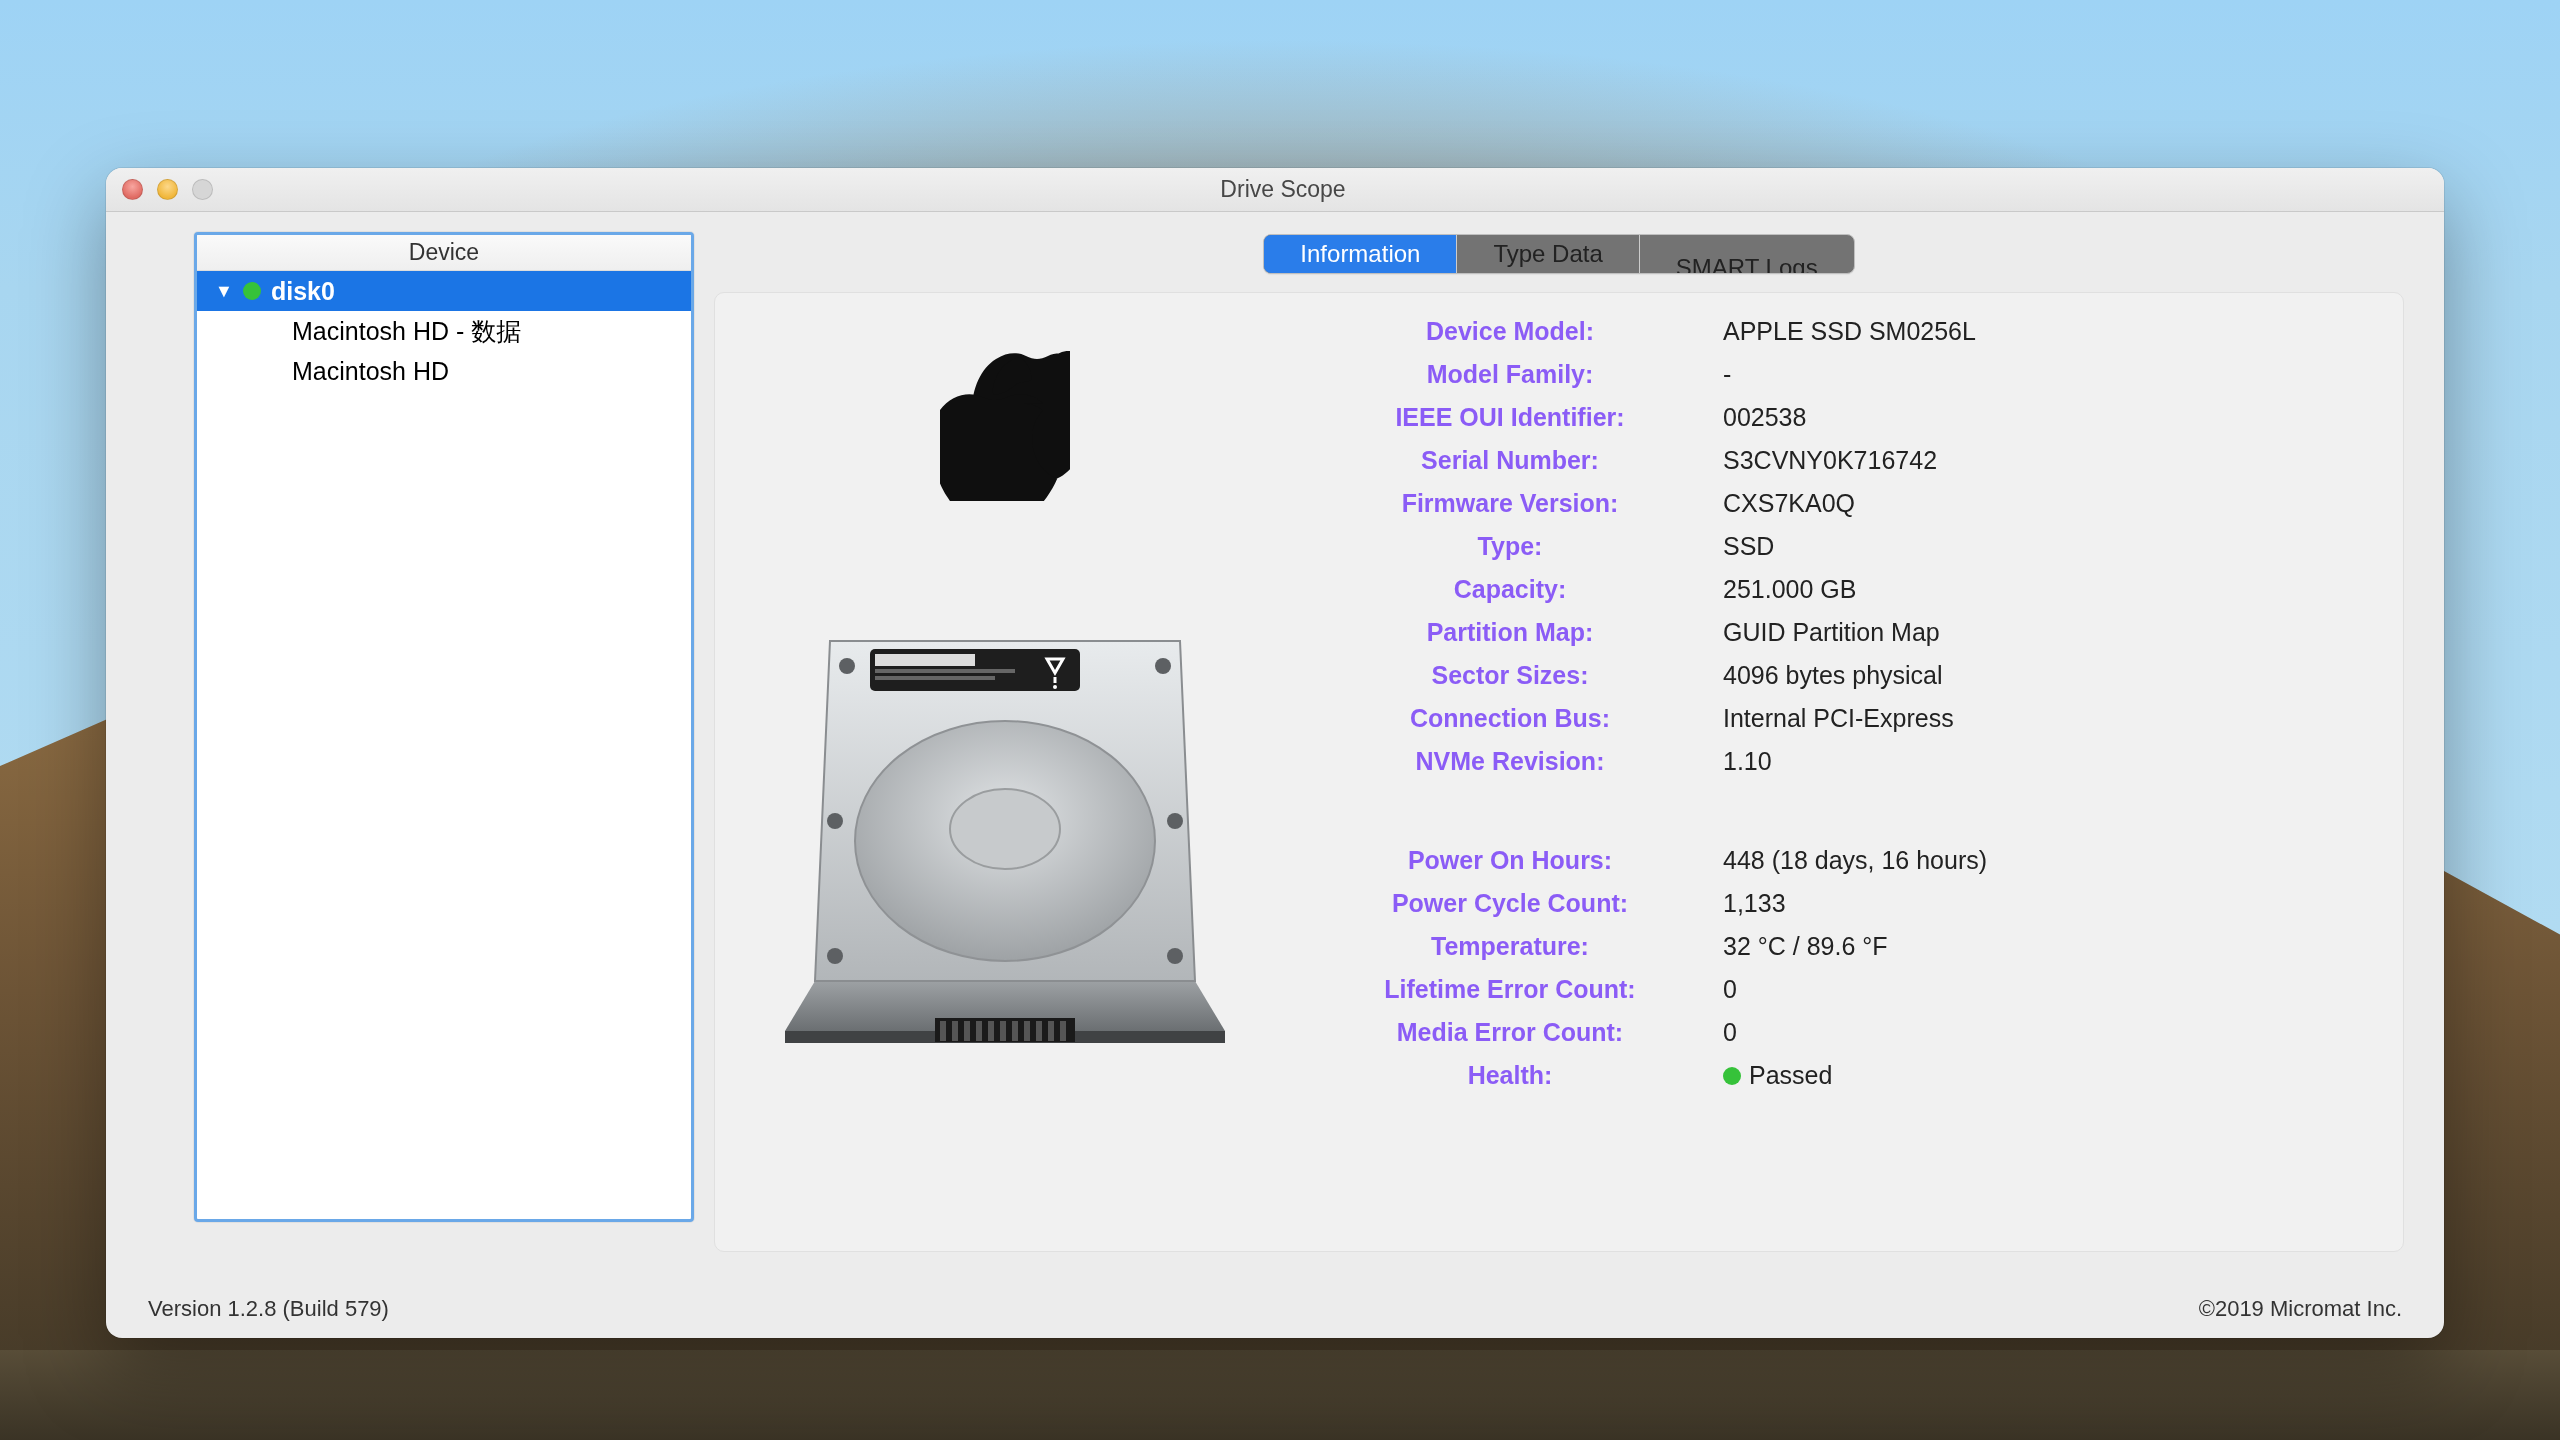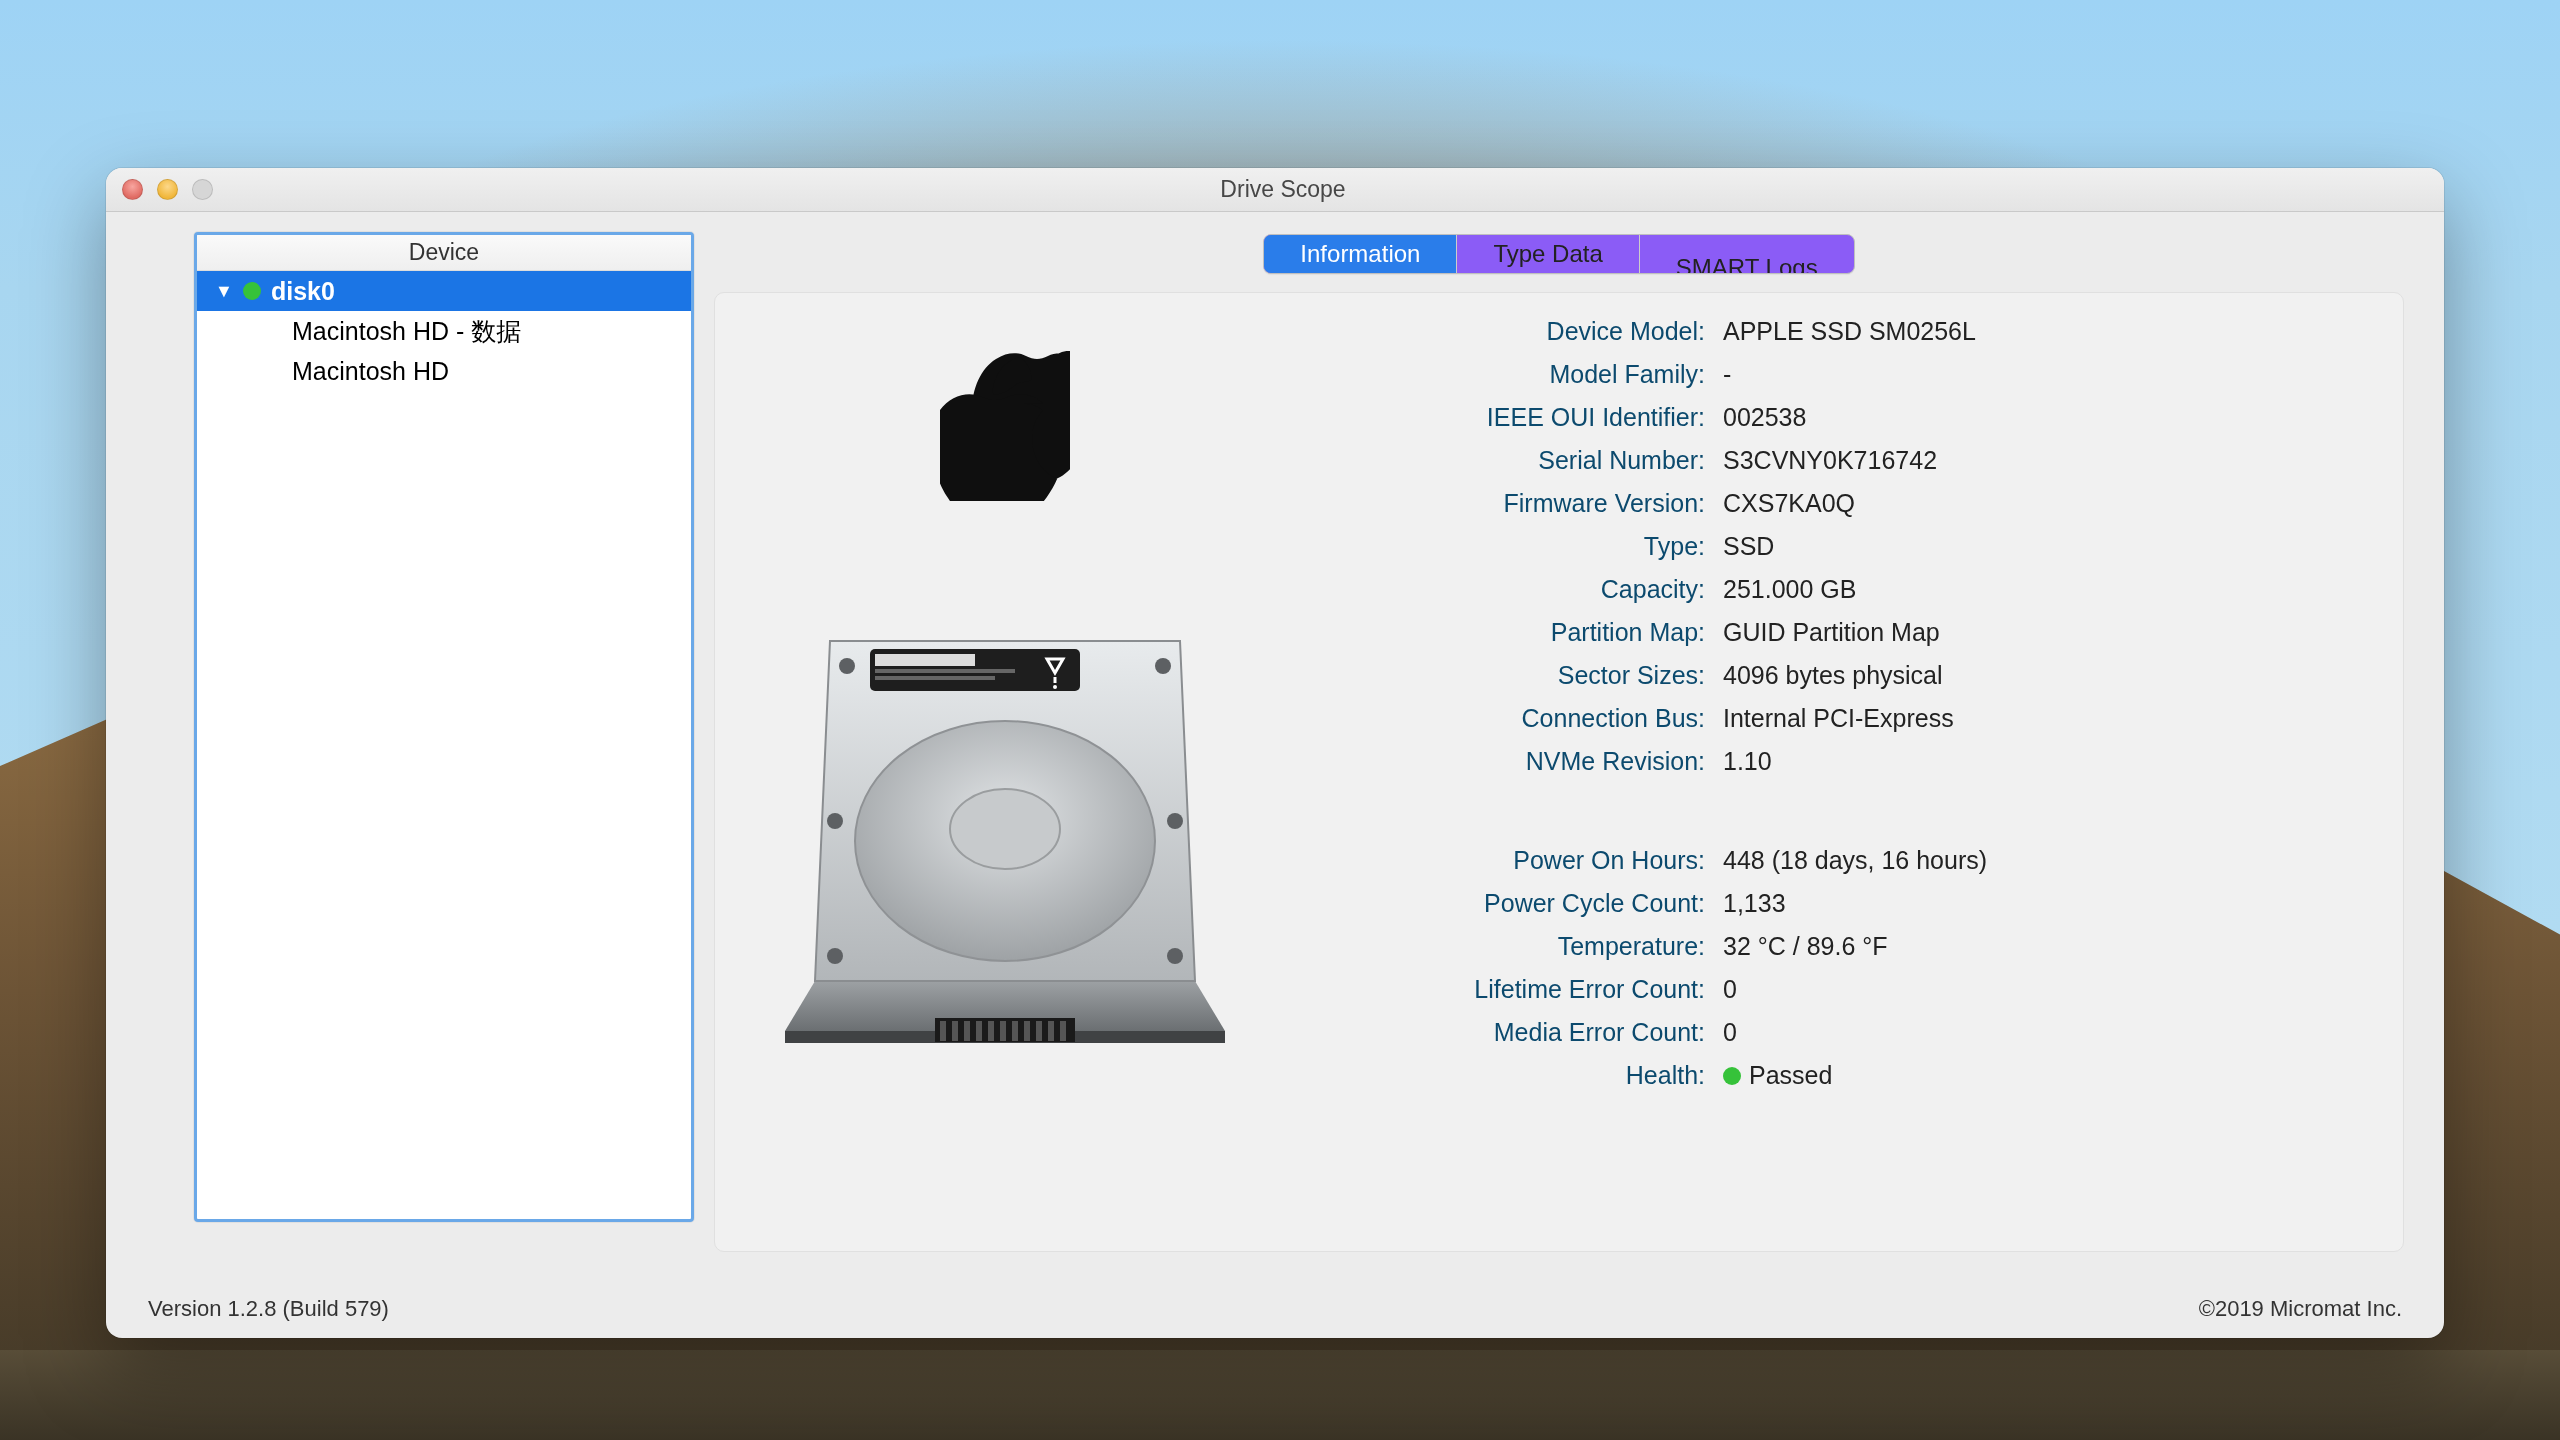--- a/index.html
+++ b/index.html
@@ -123,21 +123,21 @@
       justify-content: center;
       margin-top: 2px;
       margin-bottom: 18px;
     }
     .segmented {
       display: flex;
       border: 1px solid #bfbfbf;
       border-radius: 8px;
       overflow: hidden;
       height: 40px;
-      background: #8b5cf6;
+      background: #737373;
       box-shadow: 0 1px 1px rgba(0,0,0,0.05);
     }
     .seg-btn {
       padding: 0 36px;
       font-size: 24px;
       display: flex;
       align-items: center;
       border-right: 1px solid #ccc;
       color: #222;
       cursor: pointer;
@@ -159,21 +159,21 @@
       display: flex;
       flex-direction: column;
       align-items: center;
       padding-top: 40px;
     }
     .apple-logo { width: 130px; height: 150px; margin-bottom: 120px; }
     .drive-icon { width: 440px; height: 430px; position: relative; }
     .info-col { flex: 1; padding-top: 6px; }
     .info-grid { display: grid; grid-template-columns: 390px 1fr; row-gap: 14px; column-gap: 18px; font-size: 25px; align-items: center;}
     .spacer { grid-column: 1 / span 2; height: 42px; }
-    .label { text-align: right; font-weight: 400; color: #0c4a6e; }
+    .label { text-align: center; font-weight: 700; color: #8b5cf6; }
     .value { color: #222; display: flex; align-items: center; gap: 8px; }
     .footer {
       display: flex;
       justify-content: space-between;
       align-items: center;
       padding: 14px 42px 16px 42px;
       font-size: 22px;
       color: #333;
     }
   </style>

